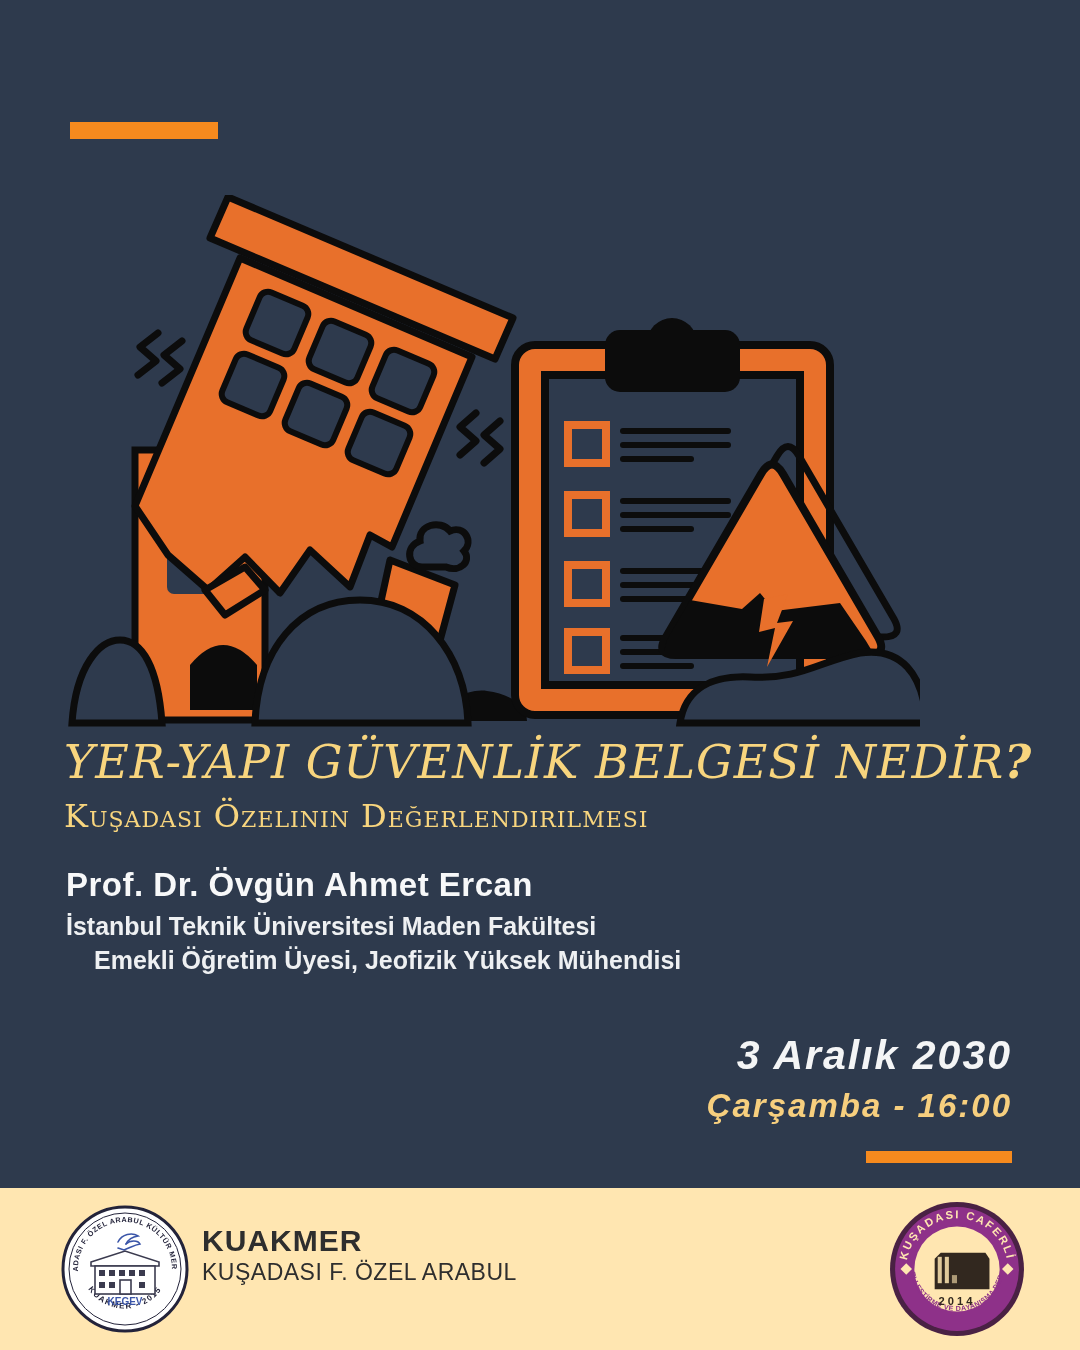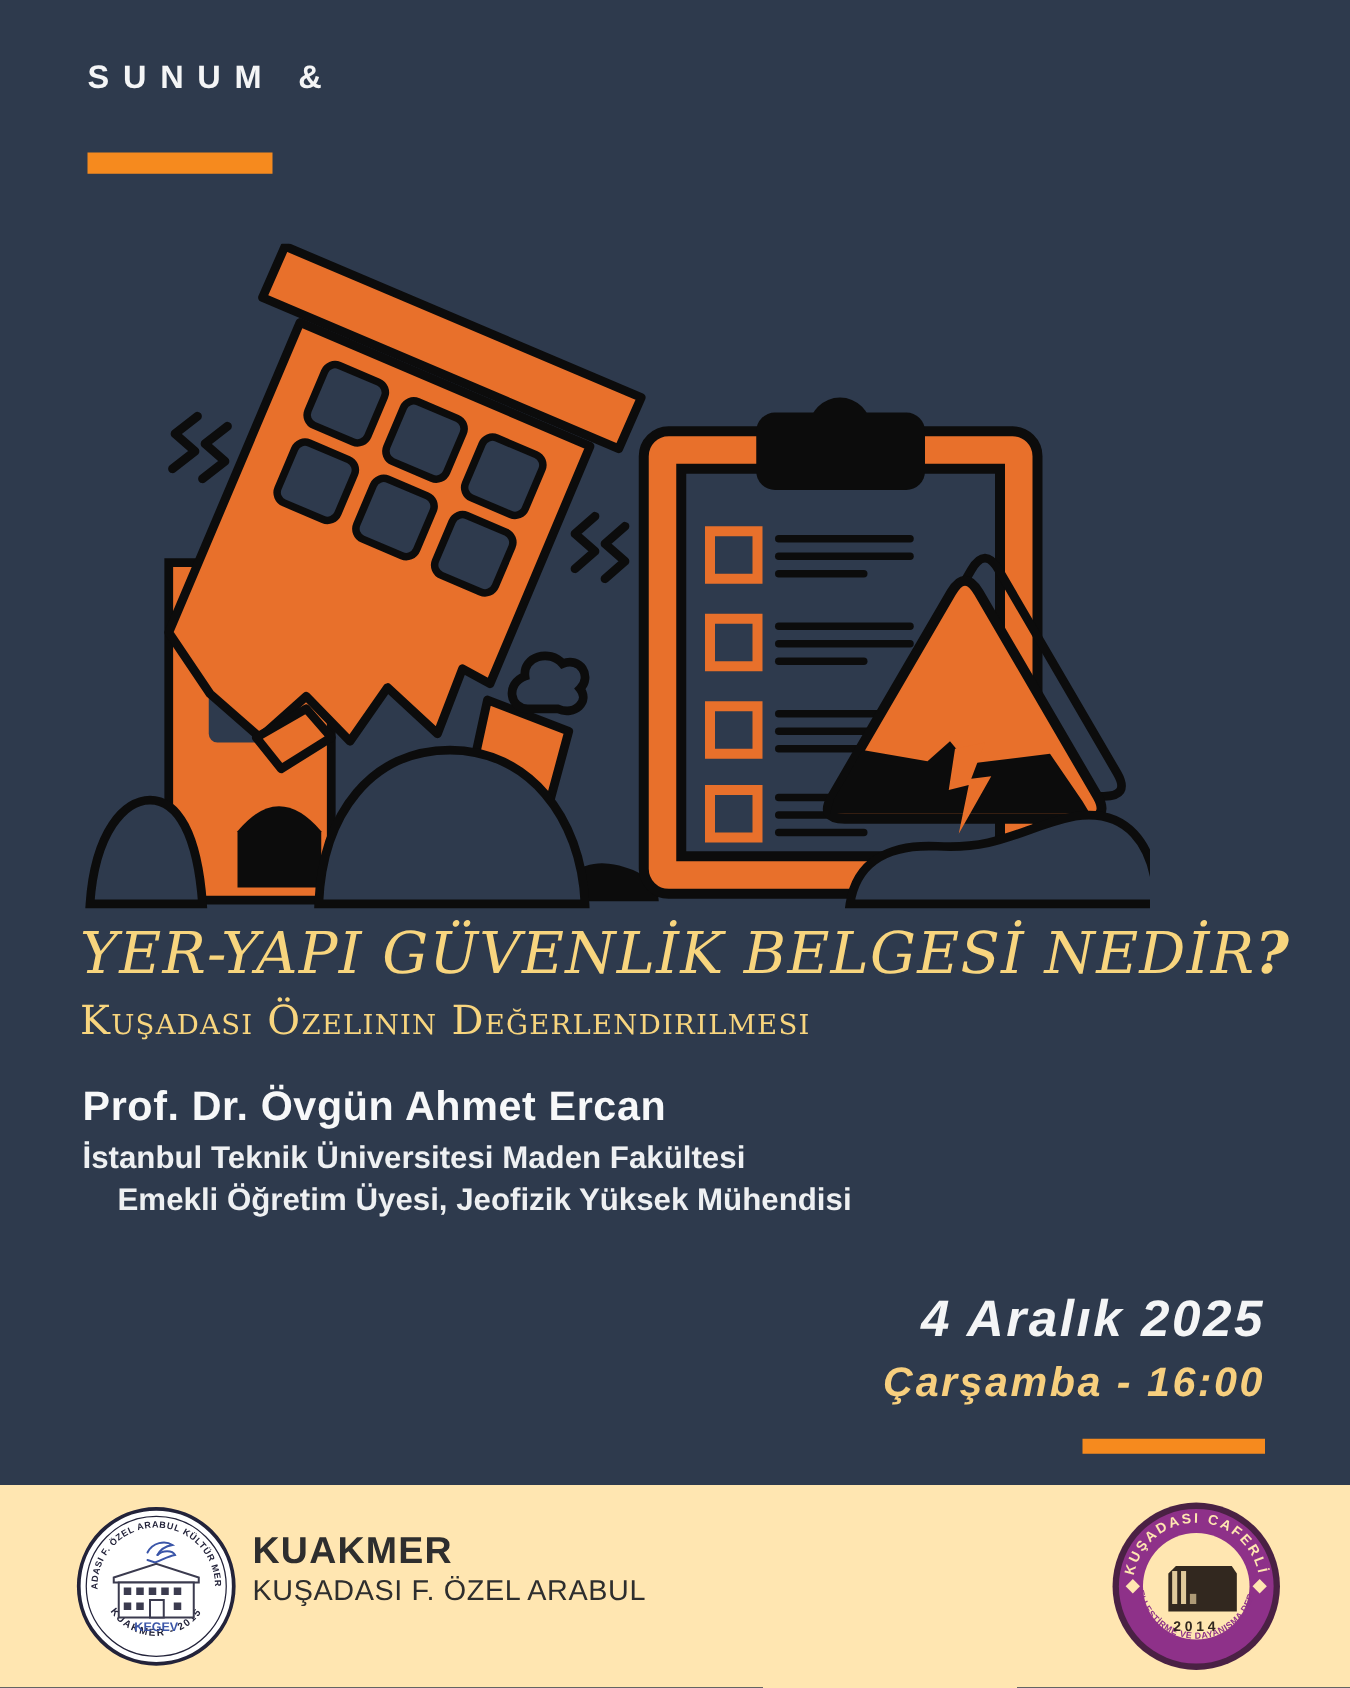--- a/index.html
+++ b/index.html
@@ -41,21 +41,20 @@
   .org-name{font-size:30px;font-weight:700;letter-spacing:1px;line-height:34px;margin-top:12px;}
   .org-line{font-size:23px;line-height:28px;letter-spacing:.5px;}
   .org-phone{font-size:26px;font-weight:700;line-height:33px;letter-spacing:1px;}
   .caferli-badge{position:absolute;right:54px;top:12px;width:138px;height:138px;}
   svg text{font-family:"Liberation Sans",sans-serif;}
 </style>
 </head>
 <body>
 
 <div class="eyebrow">
-  <div>SUNUM &amp;</div>
 </div>
 <div class="eyebrow-bar"></div>
 
 <svg class="illustration" viewBox="0 0 880 535" aria-hidden="true">
 
   <g>
     <polygon points="95,255 225,255 225,525 95,525" fill="#E8702B" stroke="#0C0C0C" stroke-width="7"></polygon>
     <rect x="127" y="355" width="44" height="44" rx="7" fill="#2E3A4D"></rect>
     <path d="M150,515 L150,470 Q183,430 217,470 L217,515 Z" fill="#0C0C0C"></path>
   </g>
@@ -128,21 +127,21 @@
 </svg>
 
 <div class="title"><span>YER-YAPI GÜVENLİK BELGESİ NEDİR</span><span class="qmark">?</span></div>
 <div class="subtitle">Kuşadası Özelinin Değerlendirilmesi</div>
 
 <div class="speaker-name">Prof. Dr. Övgün Ahmet Ercan</div>
 <div class="speaker-affiliation">İstanbul Teknik Üniversitesi Maden Fakültesi</div>
 <div class="speaker-role">Emekli Öğretim Üyesi, Jeofizik Yüksek Mühendisi</div>
 
 <div class="date-block">
-  <div class="date-line">4 Aralık 2025</div>
+  <div class="date-line">3 Aralık 2030</div>
   <div class="time-line">Çarşamba - 16:00</div>
   <div class="date-bar"></div>
 </div>
 
 <div class="footer">
 
   <svg class="kuakmer-badge" viewBox="0 0 130 130">
     <circle cx="65" cy="65" r="62" fill="#FFFFFF" stroke="#23233A" stroke-width="3"></circle>
     <circle cx="65" cy="65" r="56" fill="none" stroke="#23233A" stroke-width="1"></circle>
     <defs>

